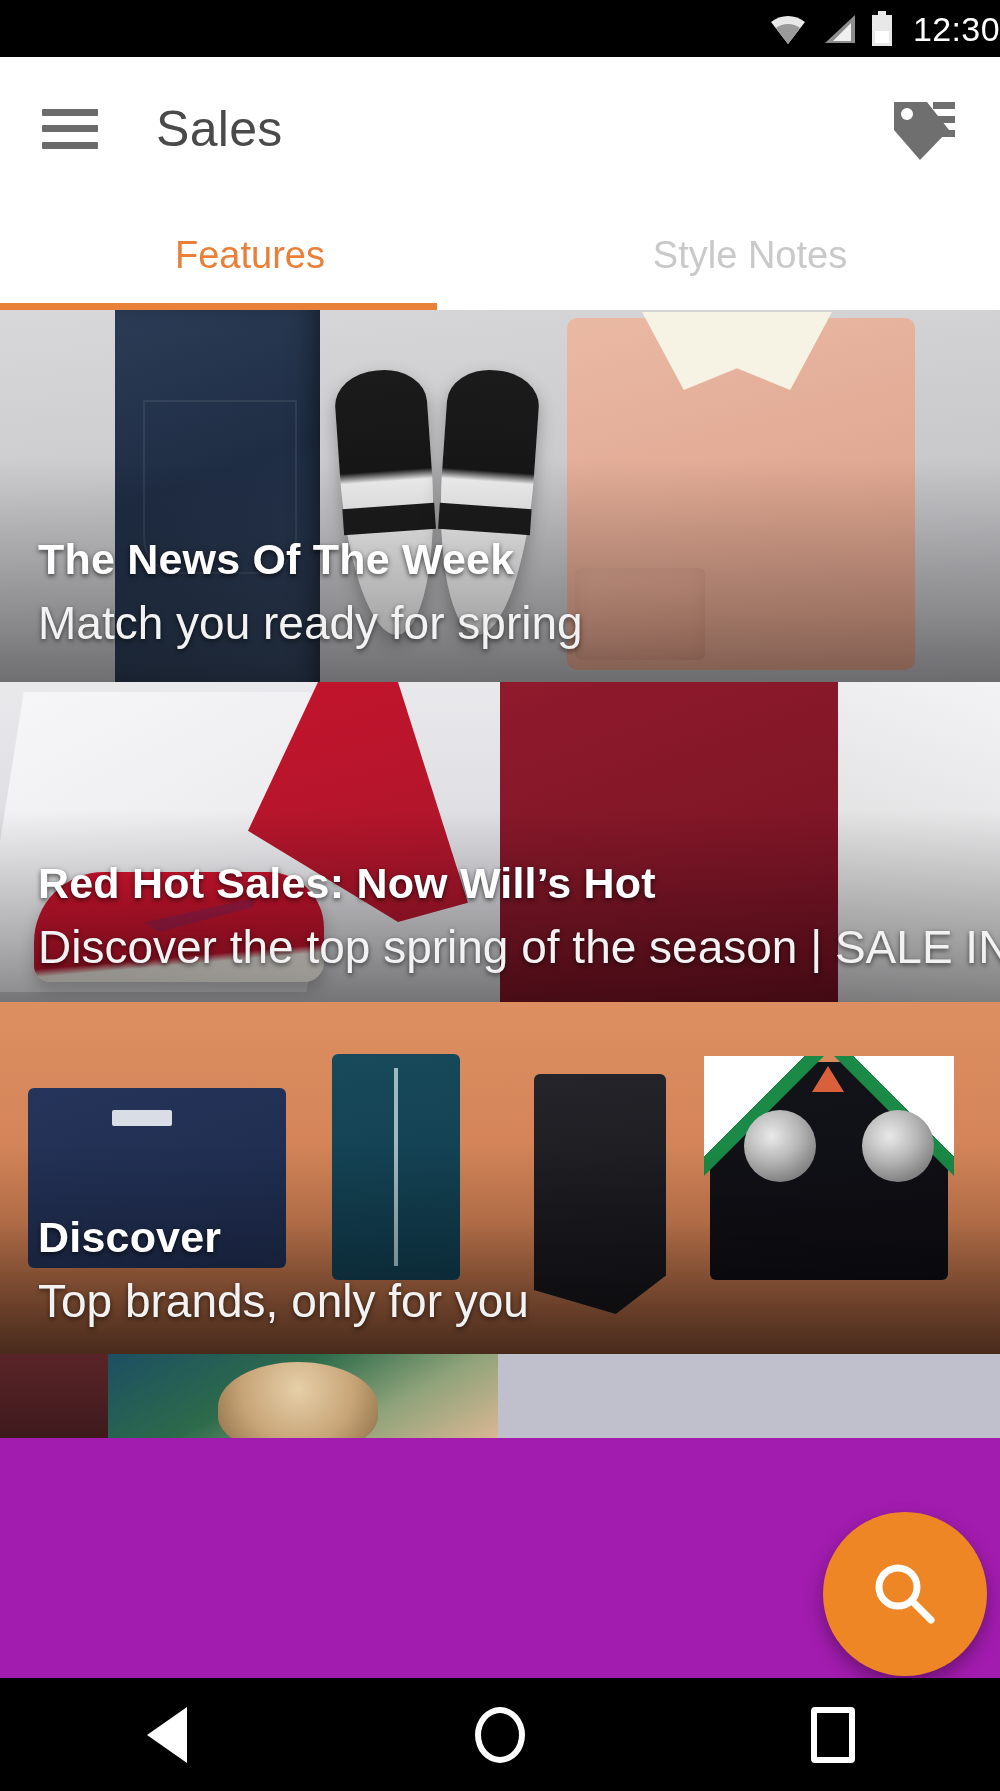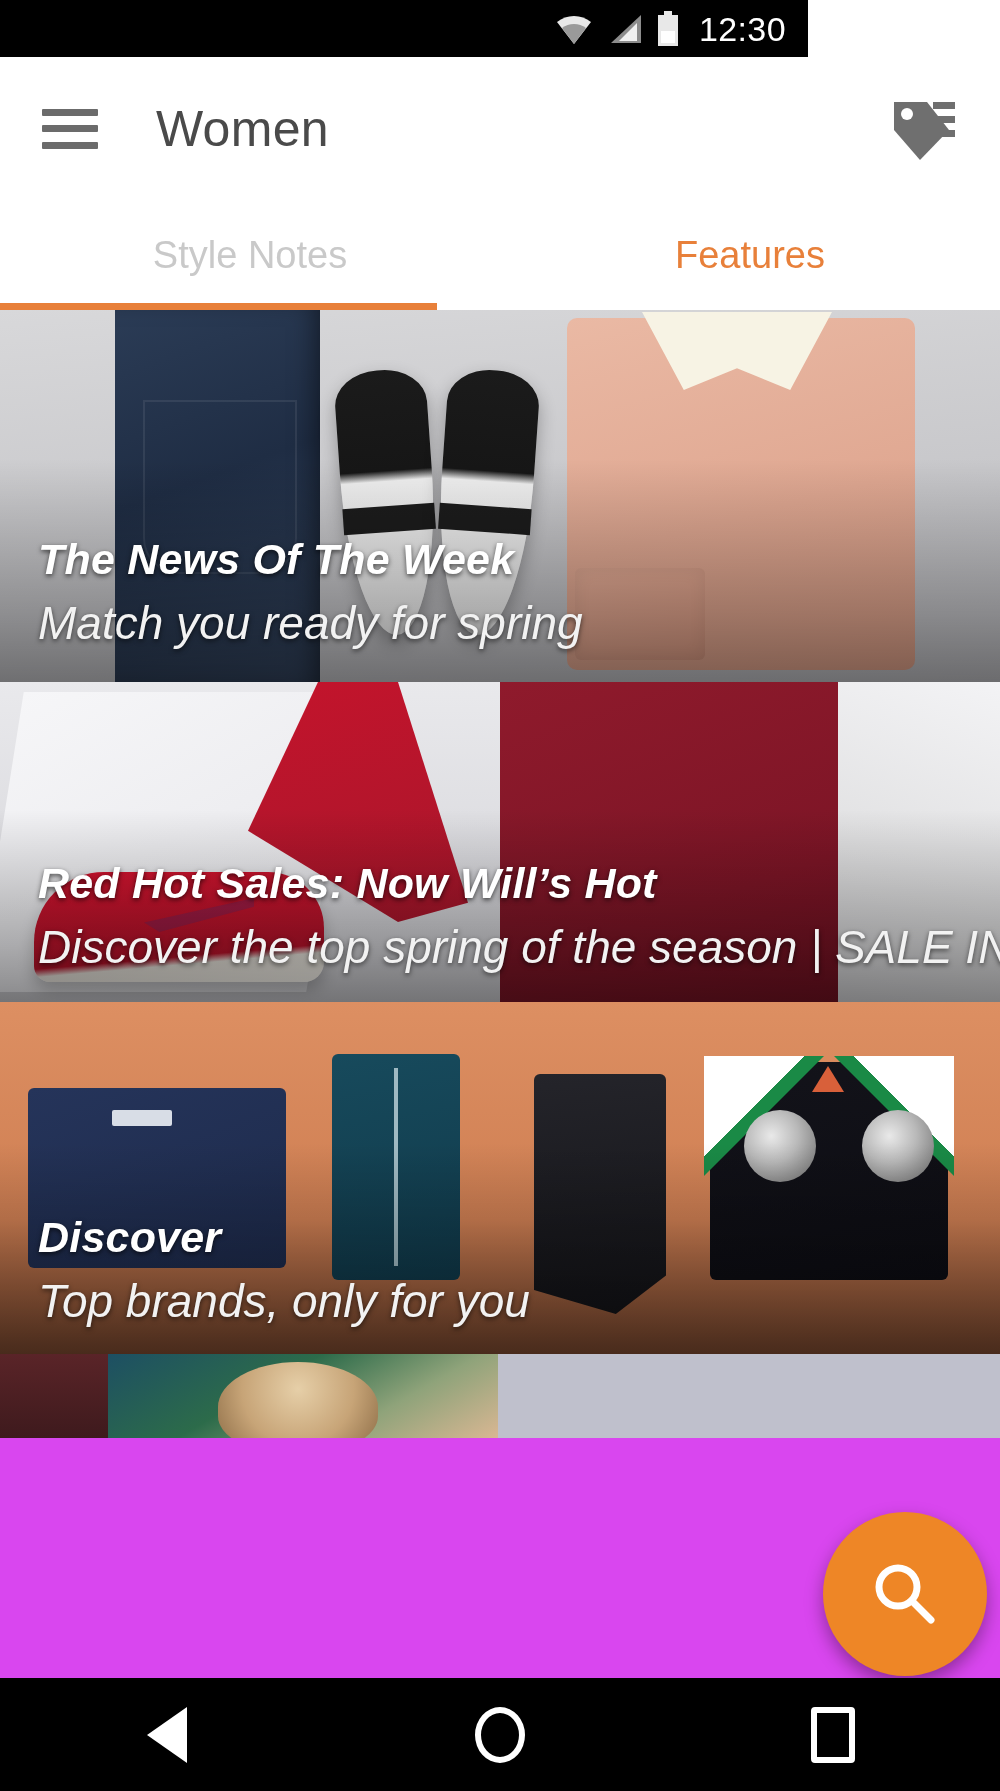--- a/index.html
+++ b/index.html
@@ -2,23 +2,23 @@
 <html><head>
 <meta charset="utf-8">
 <style>
   * { margin:0; padding:0; box-sizing:border-box; }
   html,body { width:1000px; height:1791px; background:#000; overflow:hidden;
               font-family:"Liberation Sans", sans-serif; }
 
   #screen { position:relative; width:1000px; height:1791px; background:#fff; overflow:hidden; }
 
   
-  .statusbar { position:absolute; left:0; top:0; width:808px; height:57px;
+  .statusbar { position:absolute; left:0; top:0; width:1000px; height:57px;
                background:#000; display:flex; align-items:center;
-               justify-content:flex-end; padding-right:22px; gap:14px; }
+               justify-content:flex-end; gap:14px; }
   .sb-icon { display:block; }
   .sb-time { color:#fff; font-size:34px; font-weight:400; letter-spacing:.4px;
              line-height:1; margin-left:6px; }
 
   
   .appbar { position:absolute; left:0; top:57px; width:1000px; height:143px;
             background:#fff; display:flex; align-items:center; }
   .hamburger { width:56px; height:40px; margin-left:42px; display:flex;
                flex-direction:column; justify-content:space-between; cursor:pointer; }
   .hamburger span { display:block; height:7px; background:#6b6b6b; border-radius:1px; }
@@ -33,21 +33,21 @@
             background:#fff; display:flex; }
   .tab { flex:1; display:flex; align-items:center; justify-content:center;
          font-size:38px; cursor:pointer; }
   .tab.active { color:#E8803A; }
   .tab.inactive { color:#c9c9c9; }
   .tab-indicator { position:absolute; left:0; top:303px; width:437px; height:7px;
                    background:#E8803A; }
 
   
   .feed { position:absolute; left:0; top:310px; width:1000px; height:1368px;
-          overflow:hidden; background:#d946ef;font-style:italic; }
+          overflow:hidden; background:#a21caf; }
 
   .card { position:relative; width:1000px; overflow:hidden; cursor:pointer; }
   .card-overlay { position:absolute; left:0; bottom:0; width:100%; height:60%;
                   background:linear-gradient(to bottom, rgba(0,0,0,0) 0%, rgba(0,0,0,.28) 70%, rgba(0,0,0,.42) 100%);
                   pointer-events:none; }
   .card-text { position:absolute; left:38px; z-index:4; }
   .card-title { color:#fff; font-size:43px; font-weight:bold; letter-spacing:.2px;
                 text-shadow:0 2px 5px rgba(0,0,0,.65); white-space:nowrap; }
   .card-sub { color:#f2f2f2; font-size:46px; font-weight:400; margin-top:12px;
               text-shadow:0 2px 5px rgba(0,0,0,.6); white-space:nowrap; }
@@ -175,35 +175,35 @@
     </svg>
     <span class="sb-time">12:30</span>
   </div>
 
   <div class="appbar">
     <div class="hamburger">
       <span></span>
         <span></span>
         <span></span>
     </div>
-    <div class="appbar-title">Women</div>
+    <div class="appbar-title">Sales</div>
     <div class="tag-btn">
       <svg width="74" height="74" viewBox="0 0 74 74">
         <path d="M7 10 L40 10 L62 38 L33 68 L7 38 Z" fill="#6f6f6f"></path>
         <circle cx="20" cy="22" r="6" fill="#ffffff"></circle>
         <rect x="46" y="10" width="22" height="7" fill="#6f6f6f"></rect>
         <rect x="50" y="24" width="18" height="7" fill="#6f6f6f"></rect>
         <rect x="54" y="38" width="14" height="7" fill="#6f6f6f"></rect>
       </svg>
     </div>
   </div>
 
   <div class="tabbar">
+    <div class="tab active">Features</div>
     <div class="tab inactive">Style Notes</div>
-    <div class="tab active">Features</div>
   </div>
   <div class="tab-indicator"></div>
 
   <div class="feed">
 
     <div class="card c1">
       <div class="jeans"></div>
       <div class="shoe l"></div>
       <div class="shoe r"></div>
       <div class="sweater">

